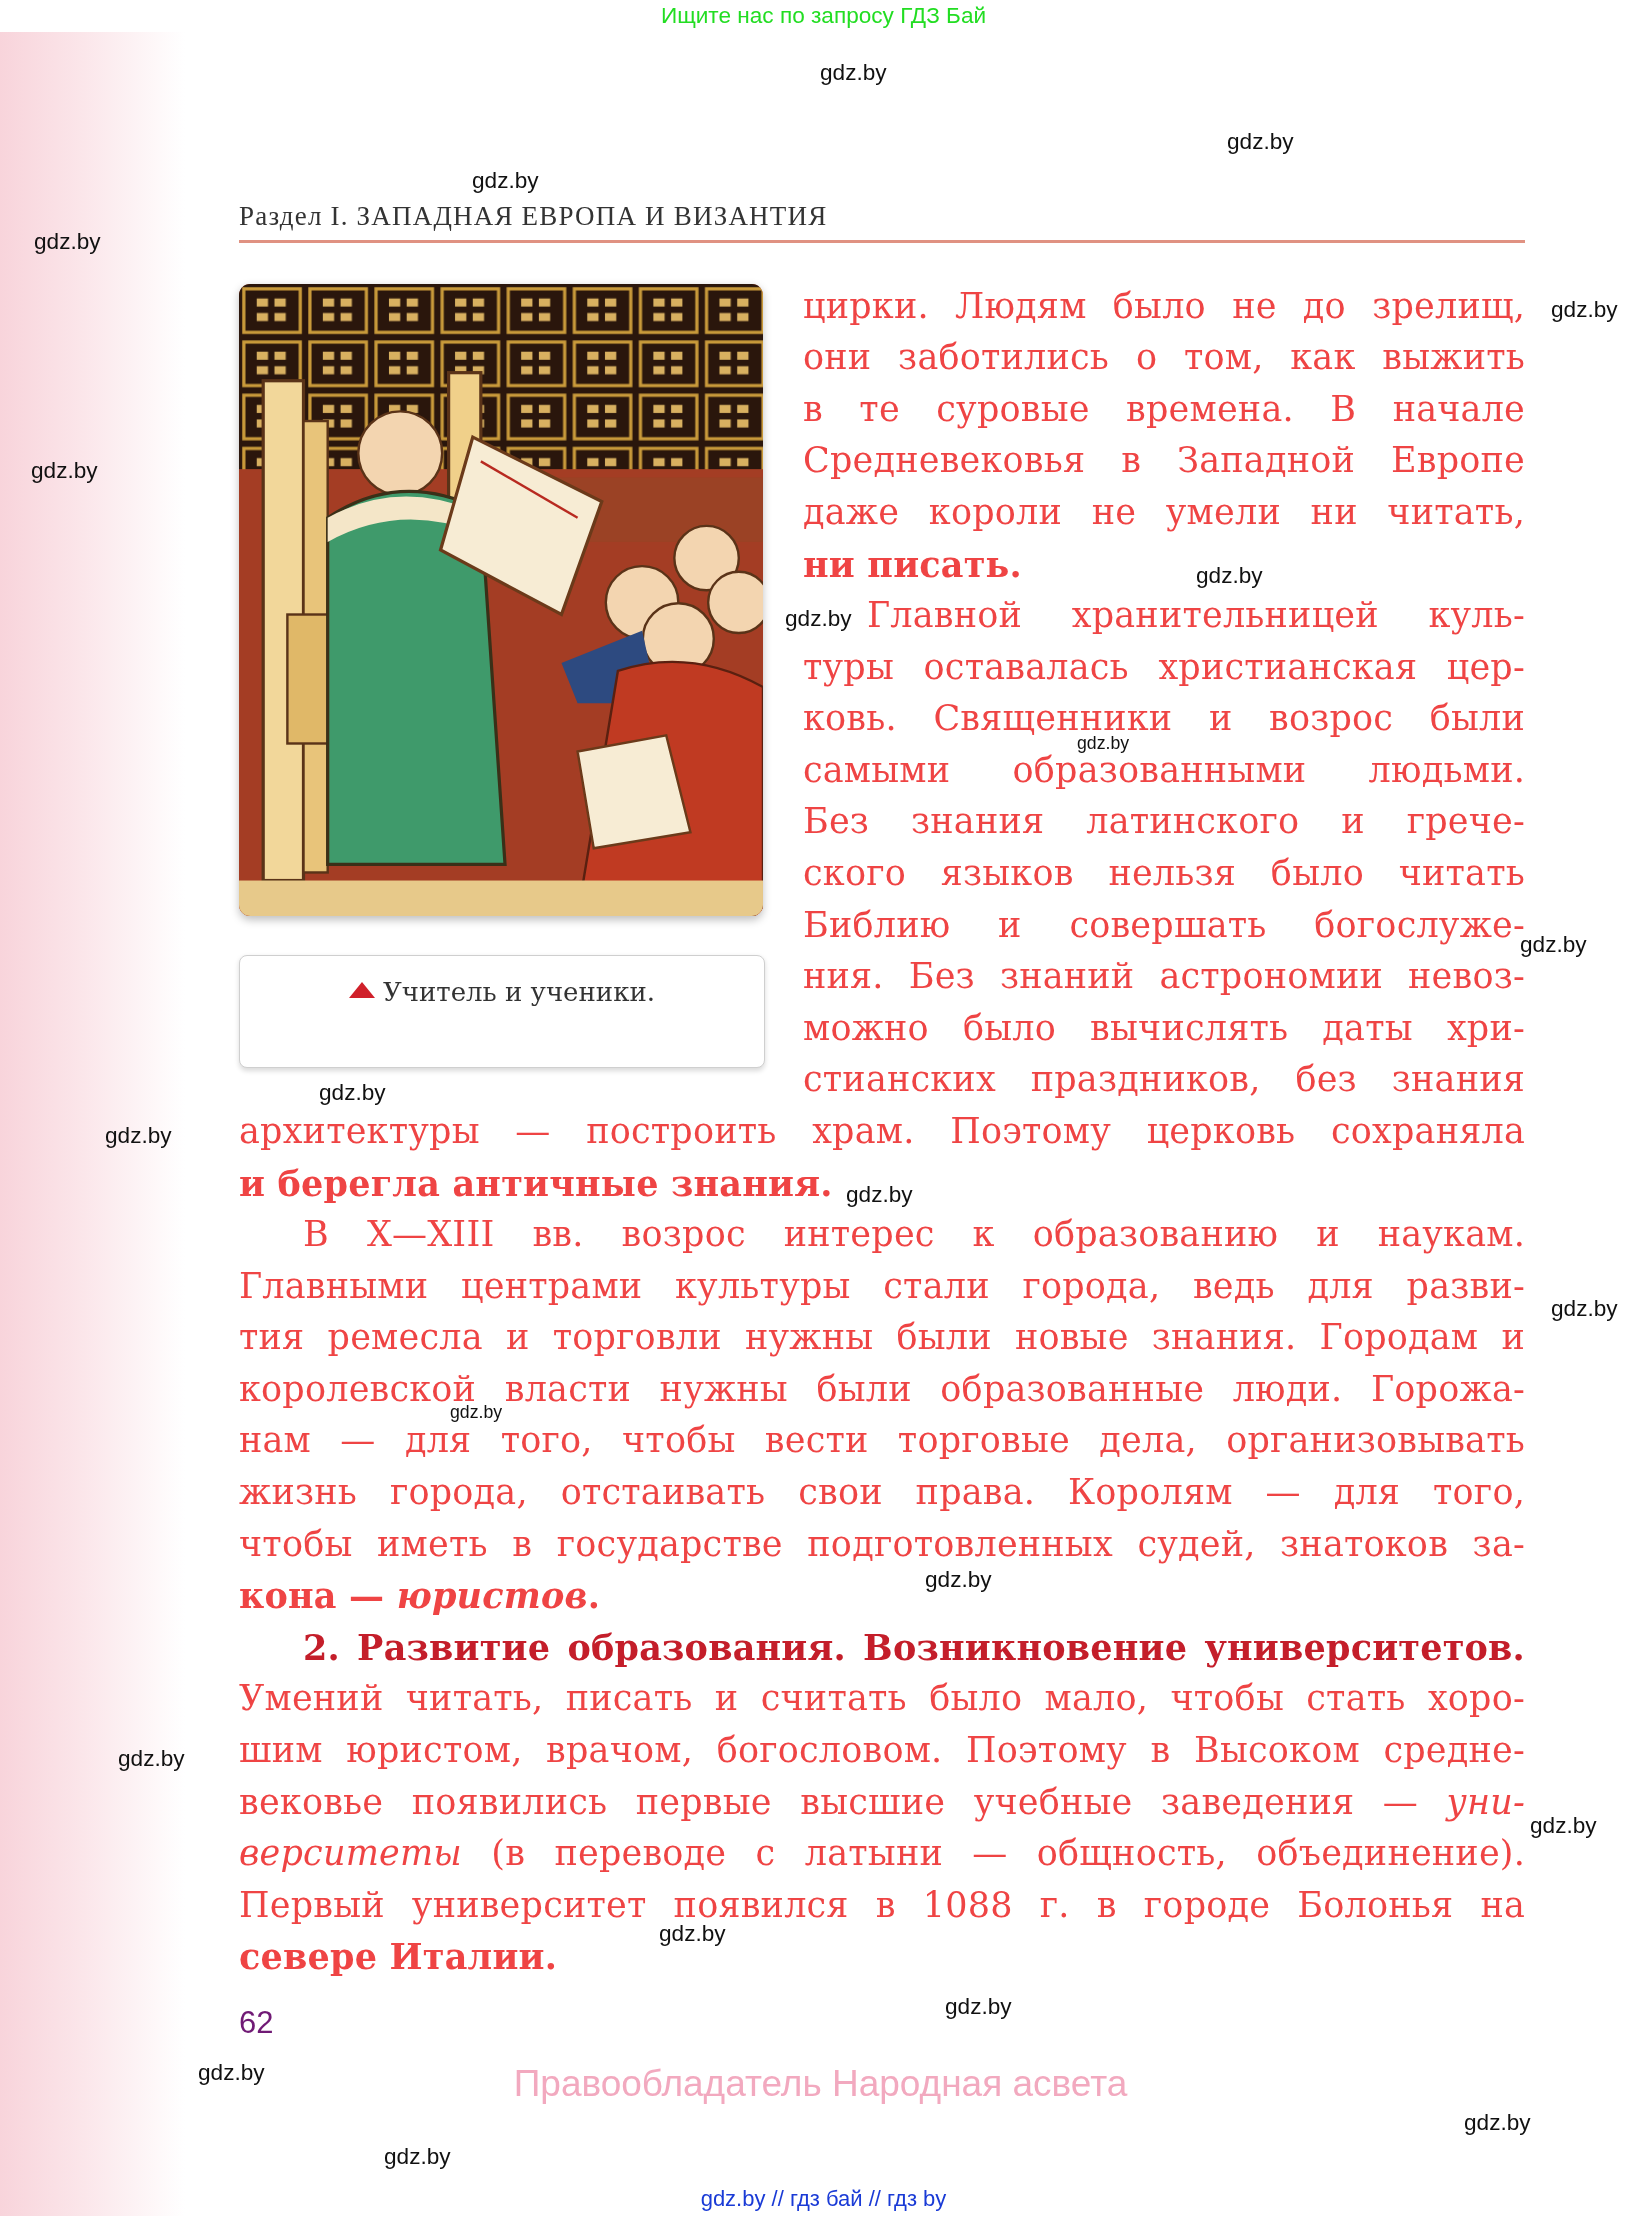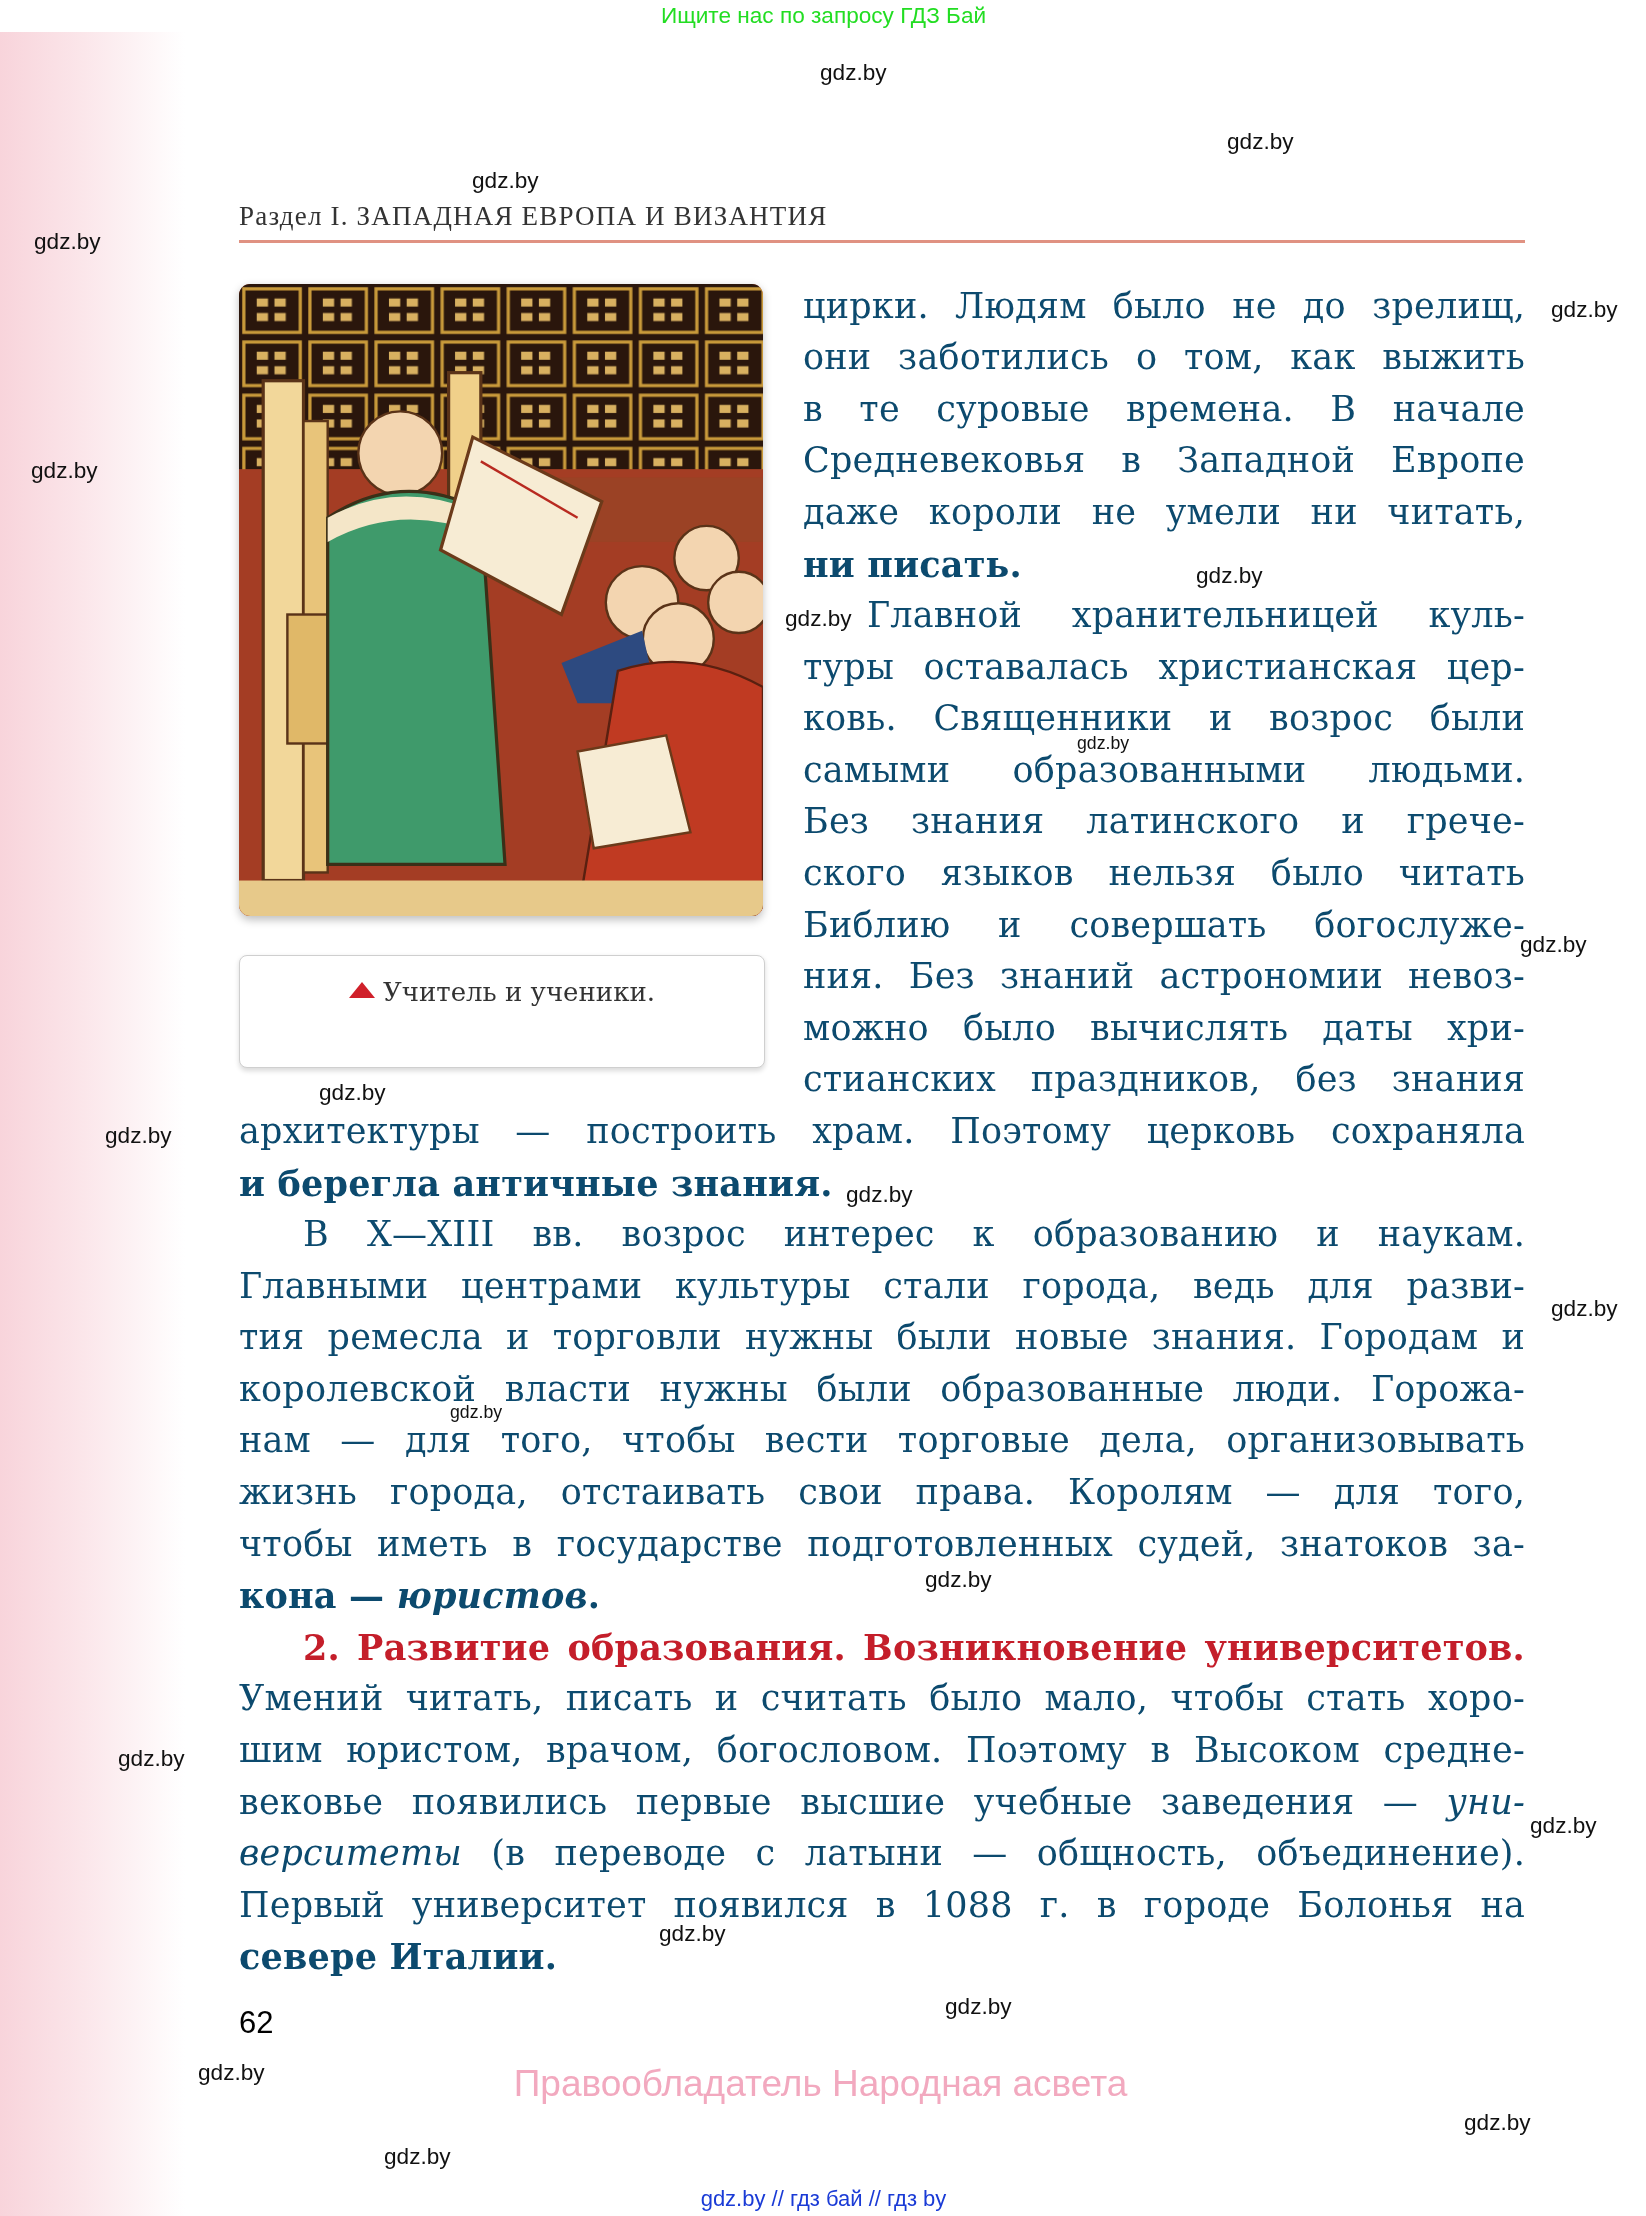--- a/index.html
+++ b/index.html
@@ -33,32 +33,32 @@
     position:absolute; left:239px; top:955px; width:524px; height:111px;
     border:1.6px solid #cfcfcf; border-radius:8px; background:#fff;
     box-shadow:0 2.4px 4.8px rgba(0,0,0,0.15); text-align:center;
     font-family:"DejaVu Serif", serif; color:#333;
   }
   .caption-line1 { margin-top:21px; font-size:26px; }
   .caption-line2 { margin-top:6.4px; font-size:26px; font-style:italic; }
   .tri { display:inline-block; width:0; height:0; border-left:13px solid transparent; border-right:13px solid transparent; border-bottom:16px solid #d0202a; margin-right:8px; vertical-align:3.2px; }
 
   .line {
-    position:absolute; font-family:"DejaVu Serif", serif; font-size:35px; color:#0c4a6e;
+    position:absolute; font-family:"DejaVu Serif", serif; font-size:35px; color:#ef4444;
     white-space:nowrap; text-align:justify; text-align-last:justify; height:45px; line-height:45px;
     letter-spacing:0.2px;
   }
   .line.narrow { left:803px; width:722px; }
   .line.wide { left:239px; width:1286px; }
   .line.last { text-align-last:left;font-weight:bold; }
   .line.indent { left:303px; width:1222px; }
   .red { color:#c41e2a; font-weight:bold; }
   em { font-style:italic; }
 
-  .page-num { position:absolute; left:239px; top:2005px; font-family:"Liberation Sans", sans-serif; font-size:31px; color:#000000; }
+  .page-num { position:absolute; left:239px; top:2005px; font-family:"Liberation Sans", sans-serif; font-size:31px; color:#701a75; }
   .copyright { position:absolute; left:0; width:1641px; top:2063px; text-align:center; font-family:"Liberation Sans", sans-serif; font-size:37px; color:#f2a9bf; }
   .footer-links { position:absolute; left:0; width:1647px; top:2186px; text-align:center; font-family:"Liberation Sans", sans-serif; font-size:22px; color:#1a3bd6; }
 </style>
 </head>
 <body>
 
 <div class="left-margin"></div>
 <div class="top-banner">Ищите нас по запросу ГДЗ Бай</div>
 
 <div class="wm" style="left:820px;top:60px">gdz.by</div>

